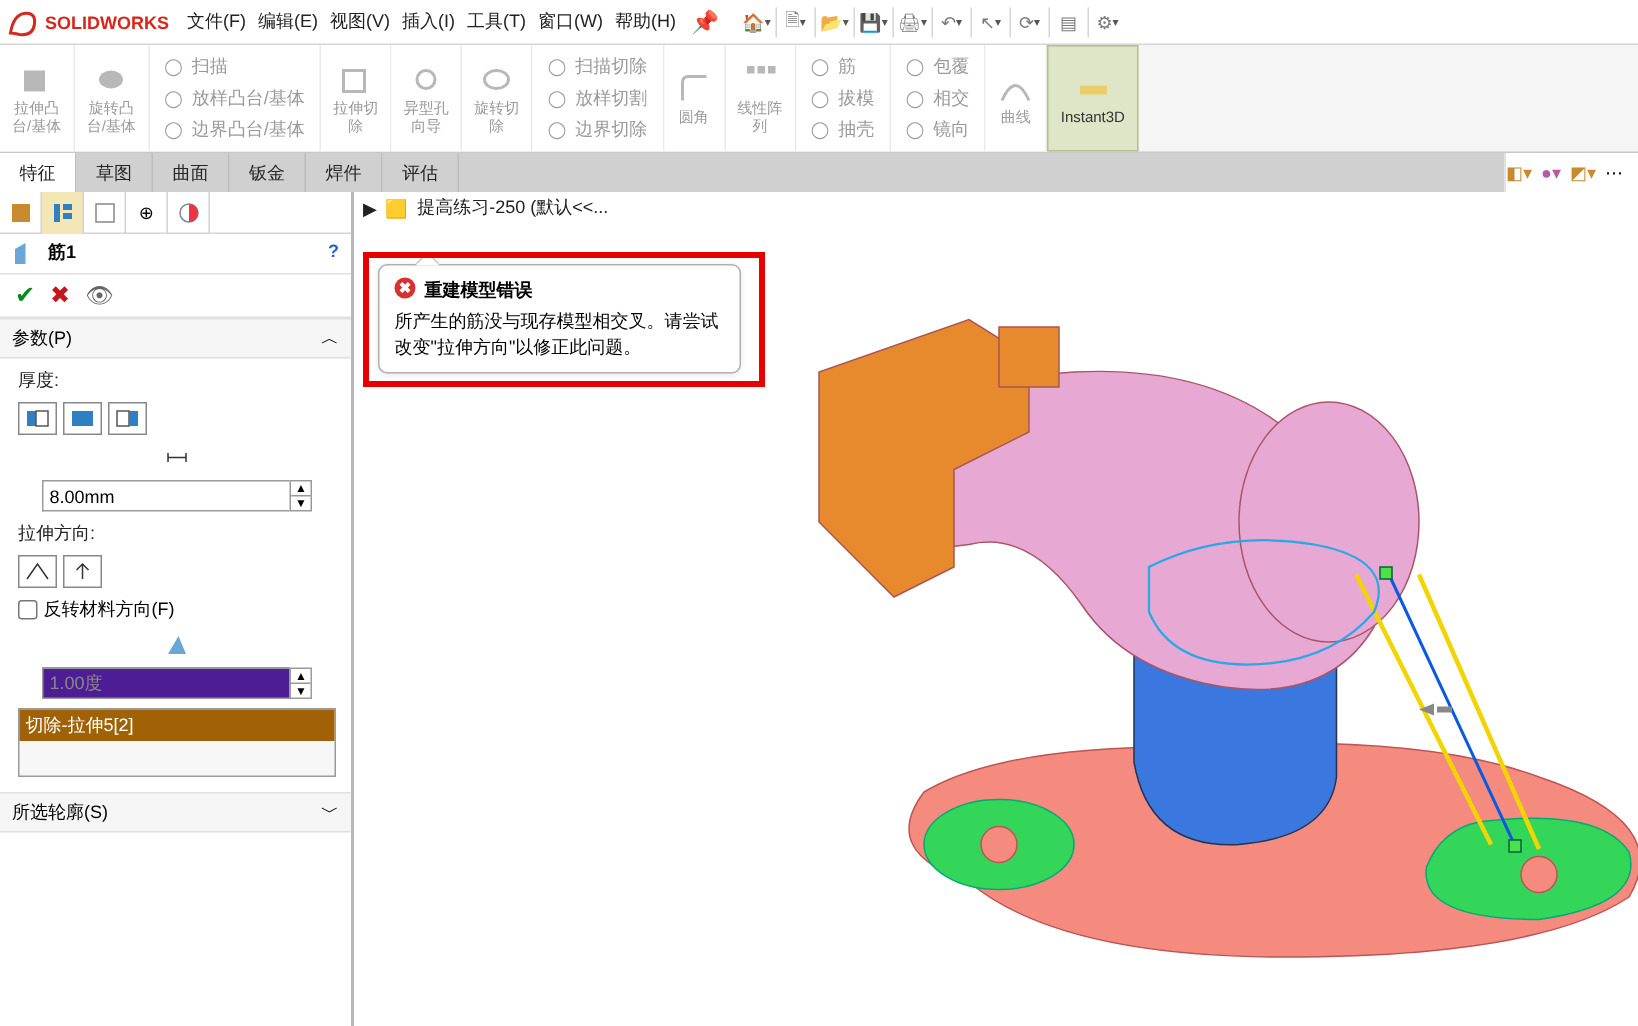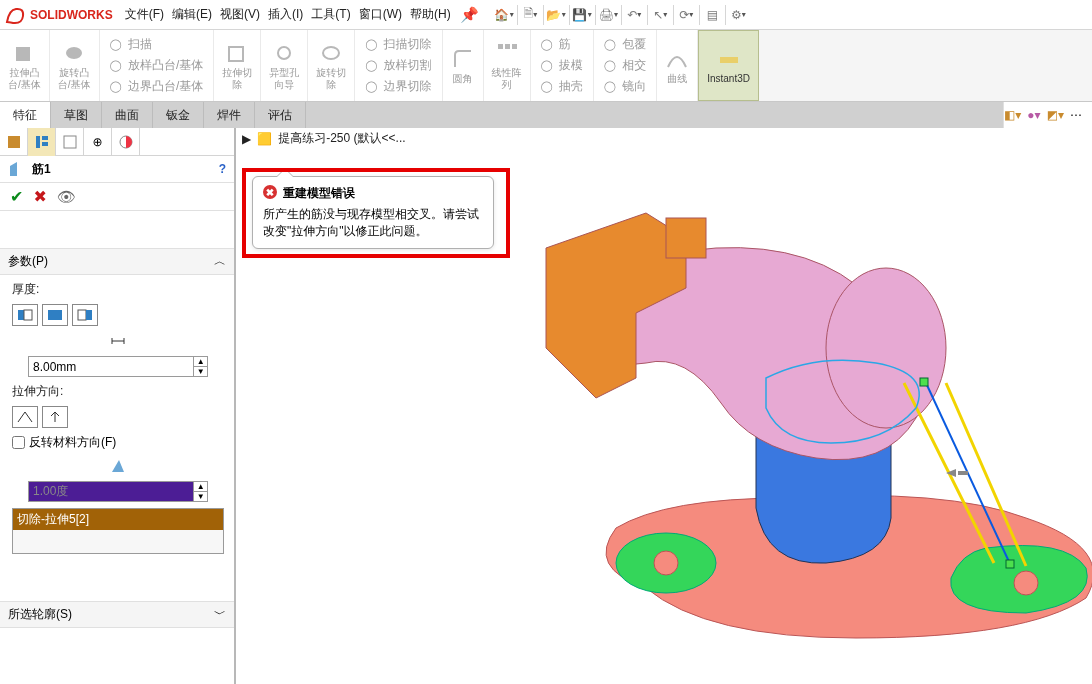--- a/index.html
+++ b/index.html
@@ -32,28 +32,28 @@
 .tabstrip .tab { padding:5px 13px; background:#d0d0d0; color:#252525; cursor:pointer; border-right:1px solid #bcbcbc; }
 .tabstrip .tab.active { background:#fff; font-weight:normal; }
 .viewarea-tools { margin-left:auto; display:flex; align-items:center; gap:6px; padding-right:10px; background:#fff; border-left:1px solid #e0e0e0; }
 
 
 .workspace { position:absolute; top:128px; left:0; right:0; bottom:0; display:flex; }
 .sidepanel { width:236px; border-right:2px solid #b8b8b8; background:#fff; display:flex; flex-direction:column; }
 .side-tabs { height:28px; display:flex; border-bottom:1px solid #d4d4d4; }
 .side-tabs .st { width:28px; height:28px; display:flex; align-items:center; justify-content:center; border-right:1px solid #d4d4d4; cursor:pointer; }
 .side-tabs .st.active { background:#f3e7b7; }
-.panel-title { display:flex; align-items:center; padding:4px 8px; gap:6px; border-bottom:1px solid #e0e0e0; }
+.panel-title { display:flex; padding:4px 8px; gap:6px; border-bottom:1px solid #e0e0e0; }
 .panel-title .feat-name { flex:1; font-weight:bold; }
 .panel-title .help { color:#2a62c8; font-weight:bold; cursor:pointer; }
 .panel-confirm { display:flex; align-items:center; gap:10px; padding:4px 10px; border-bottom:1px solid #e0e0e0; }
 .ok-ico { color:#0a8a1a; font-size:16px; cursor:pointer; }
 .x-ico  { color:#c5171b; font-size:16px; cursor:pointer; }
 .eye-ico{ color:#666; font-size:15px; cursor:pointer; }
-.group-hd { background:#f5f5f5; padding:4px 8px; border-top:1px solid #e0e0e0; border-bottom:1px solid #e0e0e0; display:flex; align-items:center; cursor:pointer;margin-top:37px; }
+.group-hd { background:#f5f5f5; padding:4px 8px; border-top:1px solid #e0e0e0; border-bottom:1px solid #e0e0e0; display:flex; align-items:center; cursor:pointer; }
 .group-hd .caret { margin-left:auto; }
 .group-body { padding:6px 10px 10px 12px; display:flex; flex-direction:column; gap:6px; }
 .lbl { color:#222; }
 .dir-icons { display:flex; gap:4px; }
 .dir-icons .di { width:26px; height:22px; border:1px solid #888; display:flex; align-items:center; justify-content:center; cursor:pointer; }
 .row { display:flex; align-items:center; gap:6px;flex-direction:column; }
 .spin { flex:1; display:flex; }
 .spin input { width:100%; padding:2px 4px; border:1px solid #9a9a9a; border-right:none; }
 .spin .updn { width:16px; border:1px solid #9a9a9a; display:flex; flex-direction:column; }
 .spin .updn span { flex:1; display:flex; align-items:center; justify-content:center; font-size:8px; cursor:pointer; }

